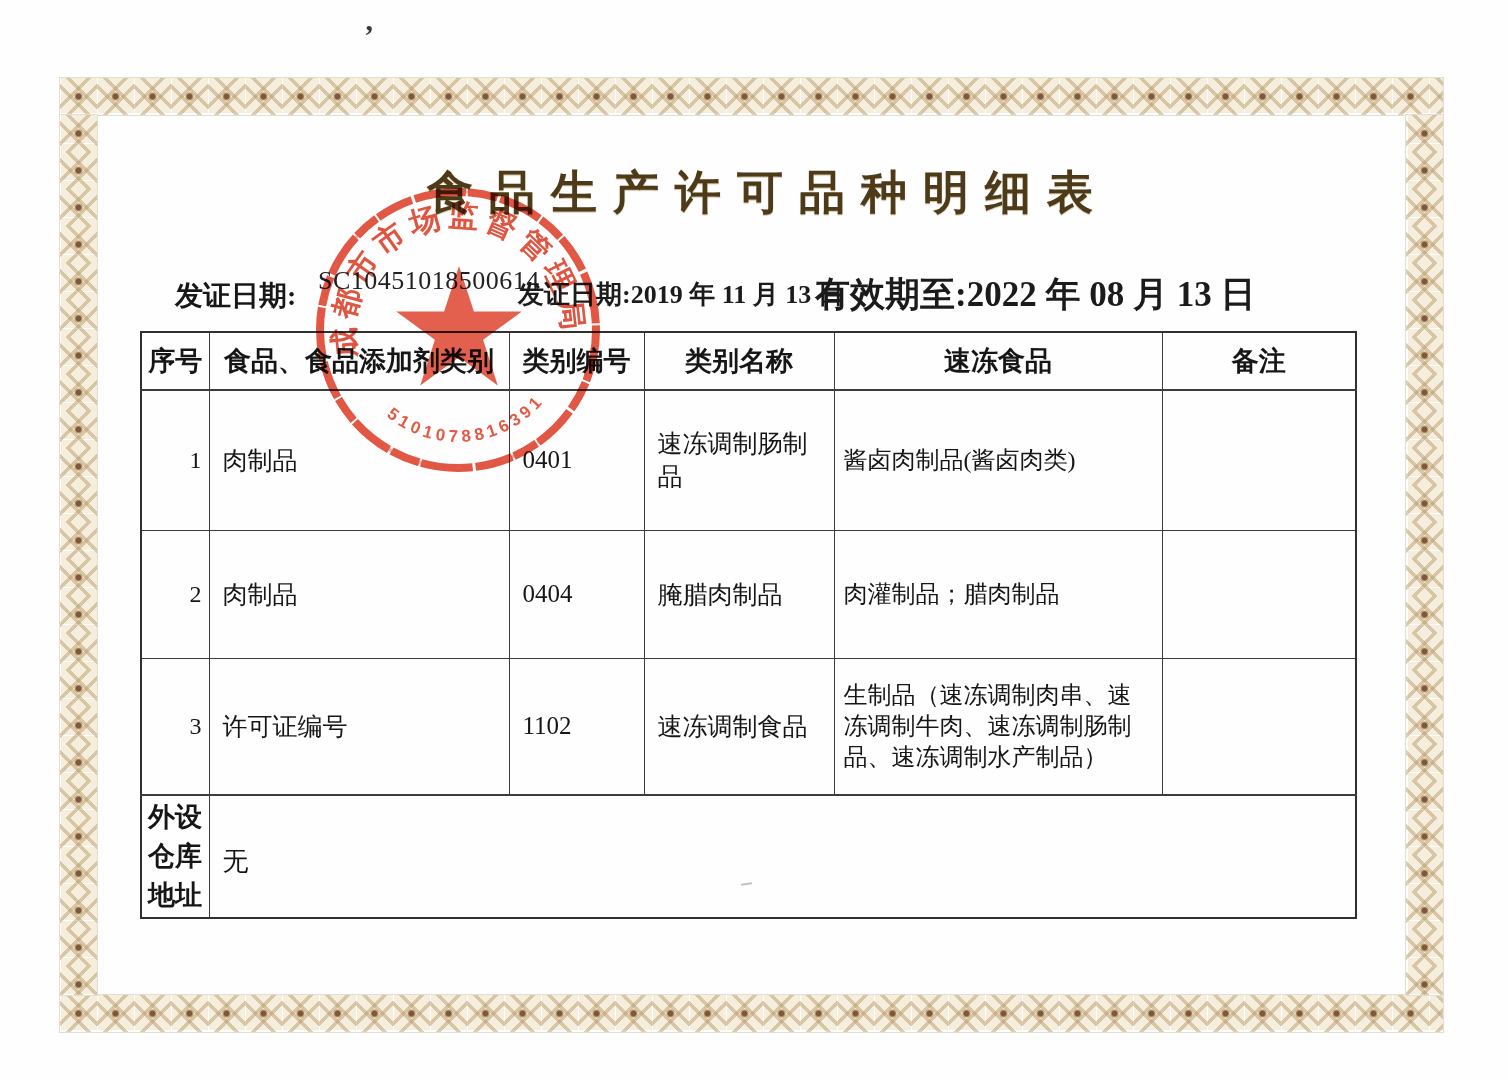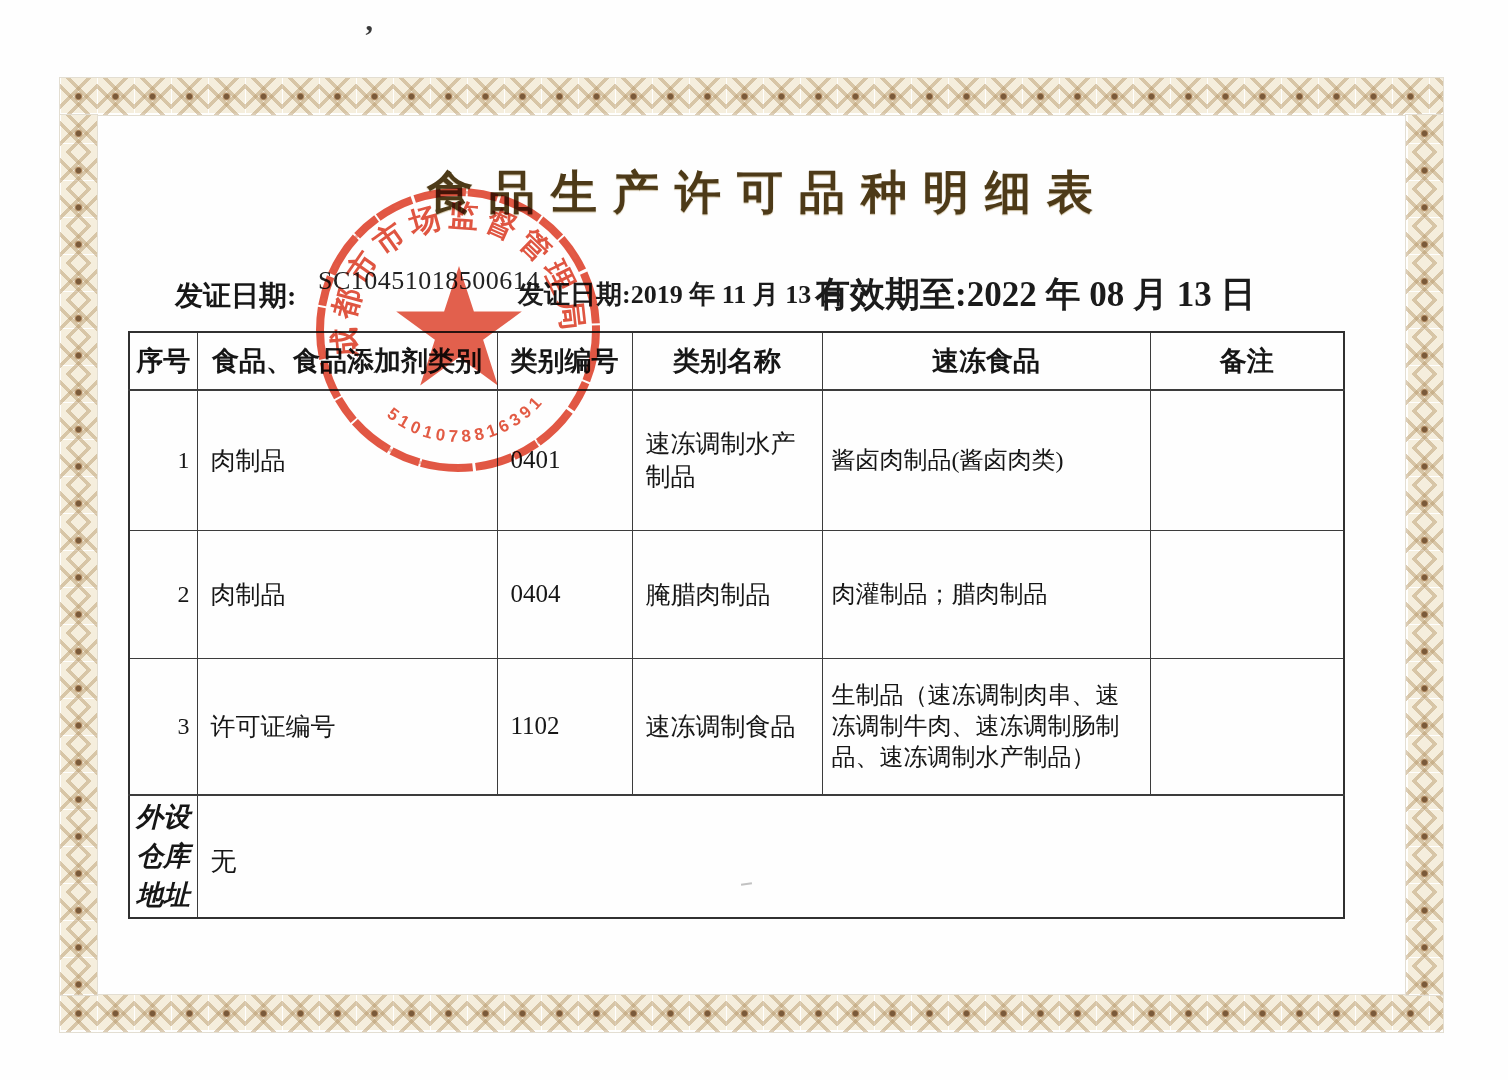--- a/index.html
+++ b/index.html
@@ -34,34 +34,34 @@
     transform:translateX(14px);white-space:nowrap;
   }
   .lic{position:absolute;white-space:nowrap;}
   .lic-label{left:175px;top:277px;font-size:28px;font-weight:bold;color:#171717;}
   .lic-number{left:318px;top:266px;font-size:26px;color:#222;letter-spacing:.5px;}
   .lic-issue{left:518px;top:277px;font-size:26px;font-weight:600;color:#1b1b1b;}
   .lic-valid{left:815px;top:271px;font-size:35px;font-weight:600;color:#1b1b1b;}
 
   
   table.main{
-    position:absolute;left:128px;top:331px;width:1215px;
+    position:absolute;left:140px;top:331px;width:1215px;
     border-collapse:collapse;table-layout:fixed;
     font-size:25px;color:#161616;
   }
   table.main td{border:1.6px solid #3c3c3c;vertical-align:middle;overflow:hidden;}
   table.main{border:2.5px solid #303030;}
   tr.r-header{height:58px;}
   tr.r-header td{font-weight:bold;font-size:27px;text-align:center;border-bottom-width:2.4px;}
   tr.r-1{height:140px;} tr.r-2{height:128px;} tr.r-3{height:137px;}
   tr.r-wh{height:120px;} tr.r-wh td{border-top-width:2.4px;}
   td.c-no{text-align:right;padding-right:7px;font-size:24px;}
   td.c-cat,td.c-code,td.c-name{text-align:left;padding-left:13px;padding-right:6px;}
   td.c-detail{text-align:left;padding:6px 9px;font-size:24px;line-height:1.28;}
-  td.c-wh-label{font-weight:bold;font-size:27px;vertical-align:middle;padding:2px 4px 2px 6px;line-height:1.45;font-style:italic;}
+  td.c-wh-label{font-weight:bold;font-size:27px;vertical-align:middle;padding:2px 4px 2px 6px;line-height:1.45;}
   td.c-wh-label .wrapbox{width:56px;word-break:break-all;}
   td.c-wh-value{vertical-align:top;text-align:left;padding:10px 0 0 13px;font-size:26px;}
 
   .doc-footer{
     position:absolute;left:0;right:0;top:1036px;text-align:center;
     font-size:25px;font-weight:bold;color:#141414;letter-spacing:1px;
   }
   .tiny-dash{position:absolute;left:741px;top:883px;width:11px;height:2px;background:#9a9a9a;opacity:.6;transform:rotate(-8deg);}
 
   
@@ -104,21 +104,21 @@
       <td>食品、食品添加剂类别</td>
       <td>类别编号</td>
       <td>类别名称</td>
       <td>速冻食品</td>
       <td>备注</td>
     </tr>
     <tr class="r-1">
       <td class="c-no">1</td>
       <td class="c-cat">肉制品</td>
       <td class="c-code">0401</td>
-      <td class="c-name">速冻调制水产制品</td>
+      <td class="c-name">速冻调制肠制品</td>
       <td class="c-detail">酱卤肉制品(酱卤肉类)</td>
       <td class="c-remark"></td>
     </tr>
     <tr class="r-2">
       <td class="c-no">2</td>
       <td class="c-cat">肉制品</td>
       <td class="c-code">0404</td>
       <td class="c-name">腌腊肉制品</td>
       <td class="c-detail">肉灌制品；腊肉制品</td>
       <td class="c-remark"></td>

